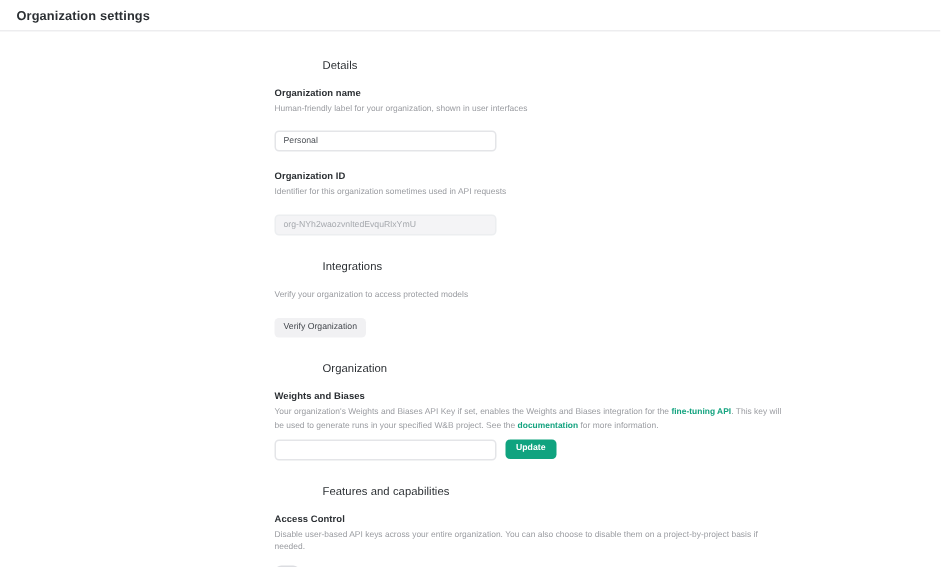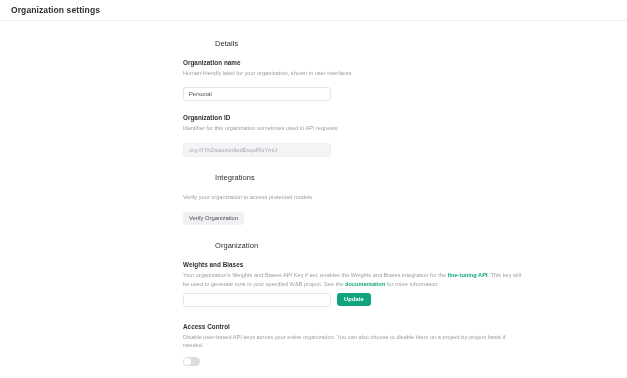--- a/index.html
+++ b/index.html
@@ -201,20 +201,21 @@
       <div class="field-desc">
         <span>Your organization's Weights and Biases API Key if set, enables the Weights and Biases integration for the </span><a href="#">fine-tuning API</a><span>. This key will be used to generate runs in your specified W&amp;B project. See the </span><a href="#">documentation</a><span> for more information.</span>
       </div>
       <div class="inline-row">
         <input class="text-input" type="text" value="" style="">
         <button class="btn-primary">Update</button>
       </div>
     </div>
 
     <div class="section">
+      <div class="section-title">Features and capabilities</div>
       <div class="field-label">Access Control</div>
       <div class="field-desc">Disable user-based API keys across your entire organization. You can also choose to disable them on a project-by-project basis if needed.</div>
 
       <div class="toggle-row">
         <div class="toggle">
           <div class="knob"></div>
         </div>
 
       </div>
 

